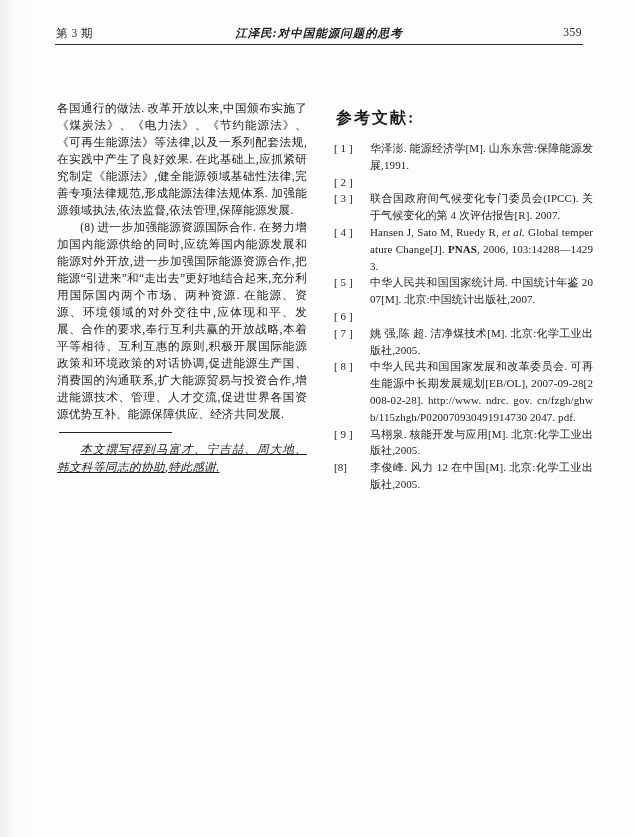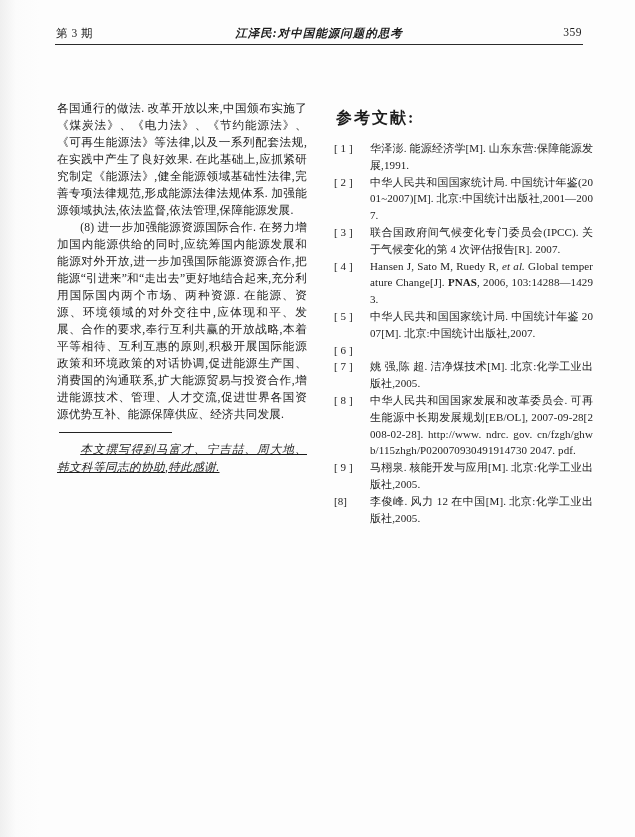--- a/index.html
+++ b/index.html
@@ -94,21 +94,20 @@
 
     <div class="col-right">
       <h3 class="ref-heading">参考文献:</h3>
       <ol class="ref-list" id="ref-list">
           <li class="ref-item">
             <span class="ref-num">[ 1 ]</span>
             <span class="ref-text"><span>华泽澎. 能源经济学[M]. 山东东营:保障能源发展,1991.</span></span>
           </li>
           <li class="ref-item">
             <span class="ref-num">[ 2 ]</span>
-            <span class="ref-text"><span>中华人民共和国国家统计局. 中国统计年鉴(2001~2007)[M]. 北京:中国统计出版社,2001—2007.</span></span>
           </li>
           <li class="ref-item">
             <span class="ref-num">[ 3 ]</span>
             <span class="ref-text"><span>联合国政府间气候变化专门委员会(IPCC). 关于气候变化的第 4 次评估报告[R]. 2007.</span></span>
           </li>
           <li class="ref-item">
             <span class="ref-num">[ 4 ]</span>
             <span class="ref-text"><span>Hansen J, Sato M, Ruedy R, </span><span class="seg-italic">et al.</span><span> Global temperature Change[J]. </span><span class="seg-bold">PNAS</span><span>, 2006, 103:14288—14293.</span></span>
           </li>
           <li class="ref-item">

